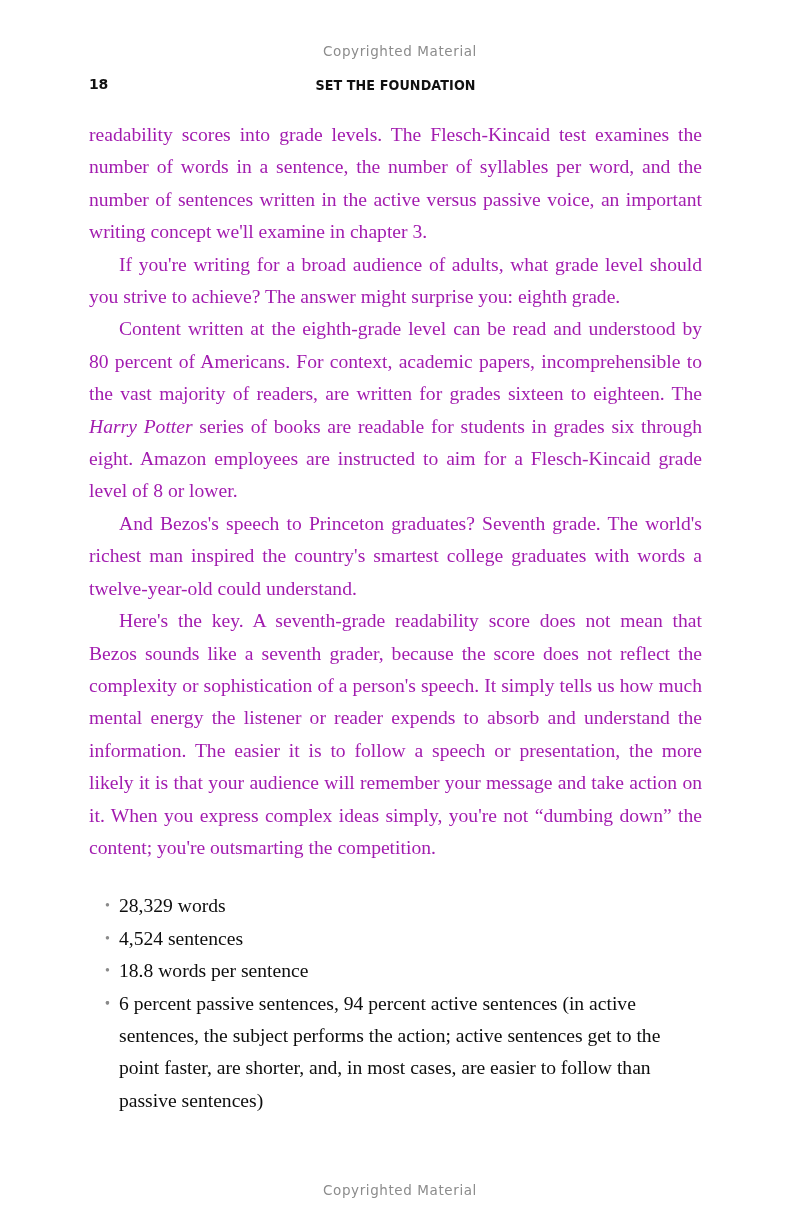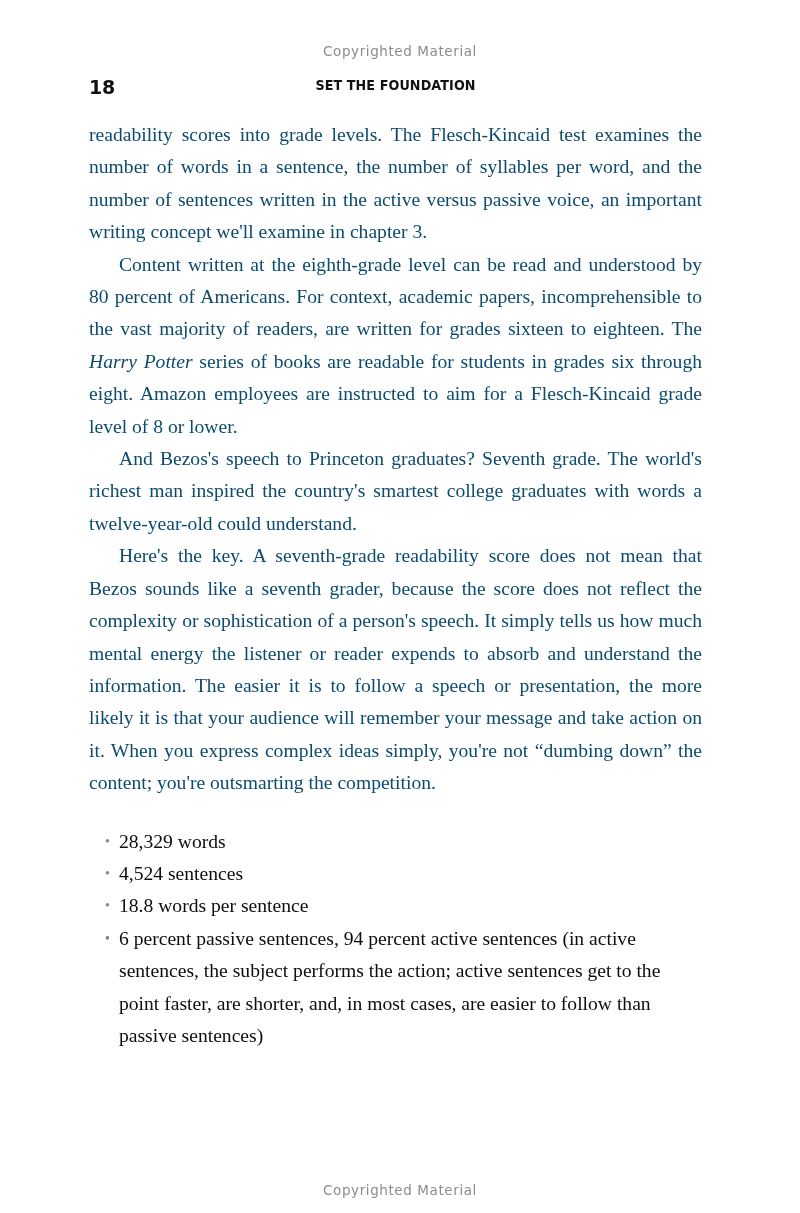--- a/index.html
+++ b/index.html
@@ -46,21 +46,21 @@
     top: 60px;
     width: 613px;
     height: 22px;
   }
   .folio {
     position: absolute;
     left: 0;
     top: 0;
     font-family: "DejaVu Sans", sans-serif;
     font-weight: bold;
-    font-size: 19px;
+    font-size: 14px;
     color: #111;
     letter-spacing: -0.2px;
   }
   .runhead-title {
     position: absolute;
     left: 0;
     top: 1px;
     width: 613px;
     text-align: center;
     font-family: "DejaVu Sans", sans-serif;
@@ -81,21 +81,21 @@
   }
 
   p.body {
     margin: 0;
     font-size: 19.6px;
     line-height: 32.4px;
     text-align: justify;
     text-justify: inter-word;
     -webkit-hyphens: none;
     hyphens: none;
-    color: #0c4a6e;
+    color: #a21caf;
   }
   p.body.indent { text-indent: 30px; }
   p.body.noindent { text-indent: 0; }
 
   i, .ital { font-style: italic; }
 
   
   ul.bullets {
     margin: 0;
     padding: 0;
@@ -131,20 +131,21 @@
 
   <div class="runhead">
     <span class="folio">18</span>
     <span class="runhead-title">SET THE FOUNDATION</span>
   </div>
 
   <div class="textblock">
 
     <p class="body noindent">readability scores into grade levels. The Flesch-Kincaid test examines the number of words in a sentence, the number of syllables per word, and the number of sentences written in the active versus passive voice, an important writing concept we'll examine in chapter 3.</p>
 
+    <p class="body indent">If you're writing for a broad audience of adults, what grade level should you strive to achieve? The answer might surprise you: eighth grade.</p>
 
     <p class="body indent"><span>Content written at the eighth-grade level can be read and understood by 80 percent of Americans. For context, academic papers, incomprehensible to the vast majority of readers, are written for grades sixteen to eighteen. The </span><i>Harry Potter</i><span> series of books are readable for students in grades six through eight. Amazon employees are instructed to aim for a Flesch-Kincaid grade level of 8 or lower.</span></p>
 
     <p class="body indent">And Bezos's speech to Princeton graduates? Seventh grade. The world's richest man inspired the country's smartest college graduates with words a twelve-year-old could understand.</p>
 
     <p class="body indent">Here's the key. A seventh-grade readability score does not mean that Bezos sounds like a seventh grader, because the score does not reflect the complexity or sophistication of a person's speech. It simply tells us how much mental energy the listener or reader expends to absorb and understand the information. The easier it is to follow a speech or presentation, the more likely it is that your audience will remember your message and take action on it. When you express complex ideas simply, you're not “dumbing down” the content; you're outsmarting the competition.</p>
 
 
     <div class="gap-before-list"></div>
 

